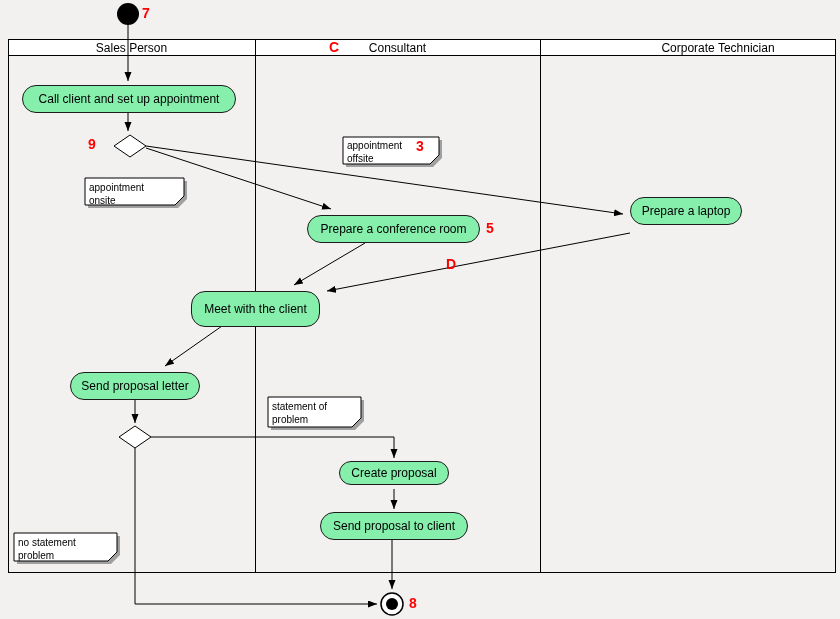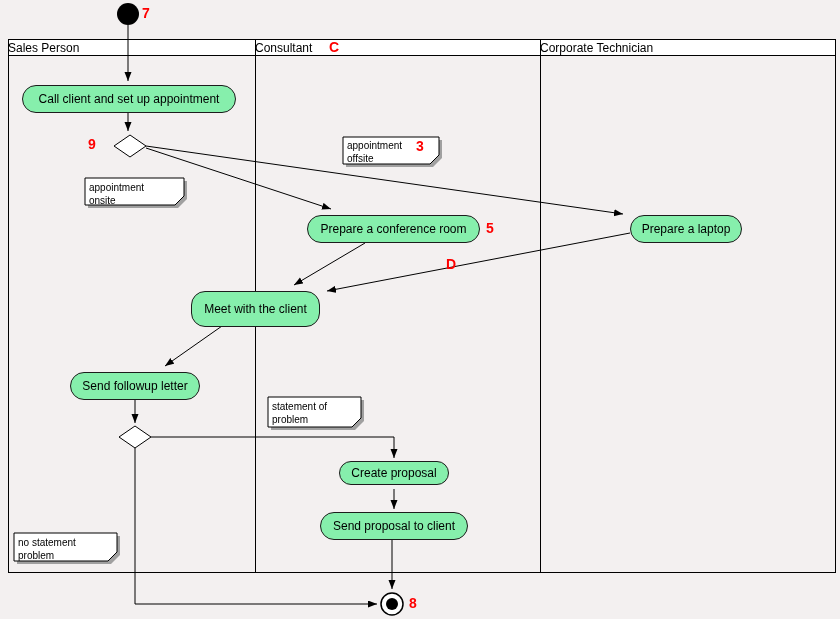--- a/index.html
+++ b/index.html
@@ -1,19 +1,19 @@
 <!DOCTYPE html>
 <html><head>
 <meta charset="utf-8">
 <style>
   html,body{margin:0;padding:0}
   .canvas{position:relative;width:840px;height:619px;background:#f3f0f0;
           font-family:"Liberation Sans",sans-serif;overflow:hidden}
   .layer{position:absolute;left:0;top:0}
-  .lane-title{position:absolute;top:41px;height:14px;
+  .lane-title{position:absolute;top:41px;height:14px;text-align:center;
               font-size:12px;color:#000;line-height:14px}
   .activity{position:absolute;background:#86efac;border:1.5px solid #1c1c1c;
             border-radius:14px;display:flex;align-items:center;justify-content:center;
             font-size:12px;color:#000;box-sizing:border-box;white-space:nowrap}
   .note-text{position:absolute;font-size:10px;line-height:13px;color:#000}
   .note-text span{display:block}
   .mark{position:absolute;color:#fe0000;font-weight:bold;font-size:14px;line-height:14px}
 </style>
 </head>
 <body>
@@ -70,23 +70,23 @@
       <polygon points="14,533 117,533 117,552 108,561 14,561" fill="#ffffff" stroke="#000"></polygon>
     </g>
   </svg>
 
   <div class="lane-title" style="left:8px;width:247px">Sales Person</div>
   <div class="lane-title" style="left:255px;width:285px">Consultant</div>
   <div class="lane-title" style="left:540px;width:356px">Corporate Technician</div>
 
   <div class="activity" style="left:22px;top:85px;width:214px;height:28px">Call client and set up appointment</div>
   <div class="activity" style="left:307px;top:215px;width:173px;height:28px">Prepare a conference room</div>
-  <div class="activity" style="left:630px;top:215px;width:112px;height:28px">Prepare a laptop</div>
+  <div class="activity" style="left:630px;top:197px;width:112px;height:28px">Prepare a laptop</div>
   <div class="activity" style="left:191px;top:291px;width:129px;height:36px">Meet with the client</div>
-  <div class="activity" style="left:70px;top:372px;width:130px;height:28px">Send followup letter</div>
+  <div class="activity" style="left:70px;top:372px;width:130px;height:28px">Send proposal letter</div>
   <div class="activity" style="left:339px;top:461px;width:110px;height:24px">Create proposal</div>
   <div class="activity" style="left:320px;top:512px;width:148px;height:28px">Send proposal to client</div>
 
   <div class="note-text" style="left:347px;top:139px">
     <span>appointment</span>
     <span>offsite</span>
   </div>
   <div class="note-text" style="left:89px;top:181px">
     <span>appointment</span>
     <span>onsite</span>

